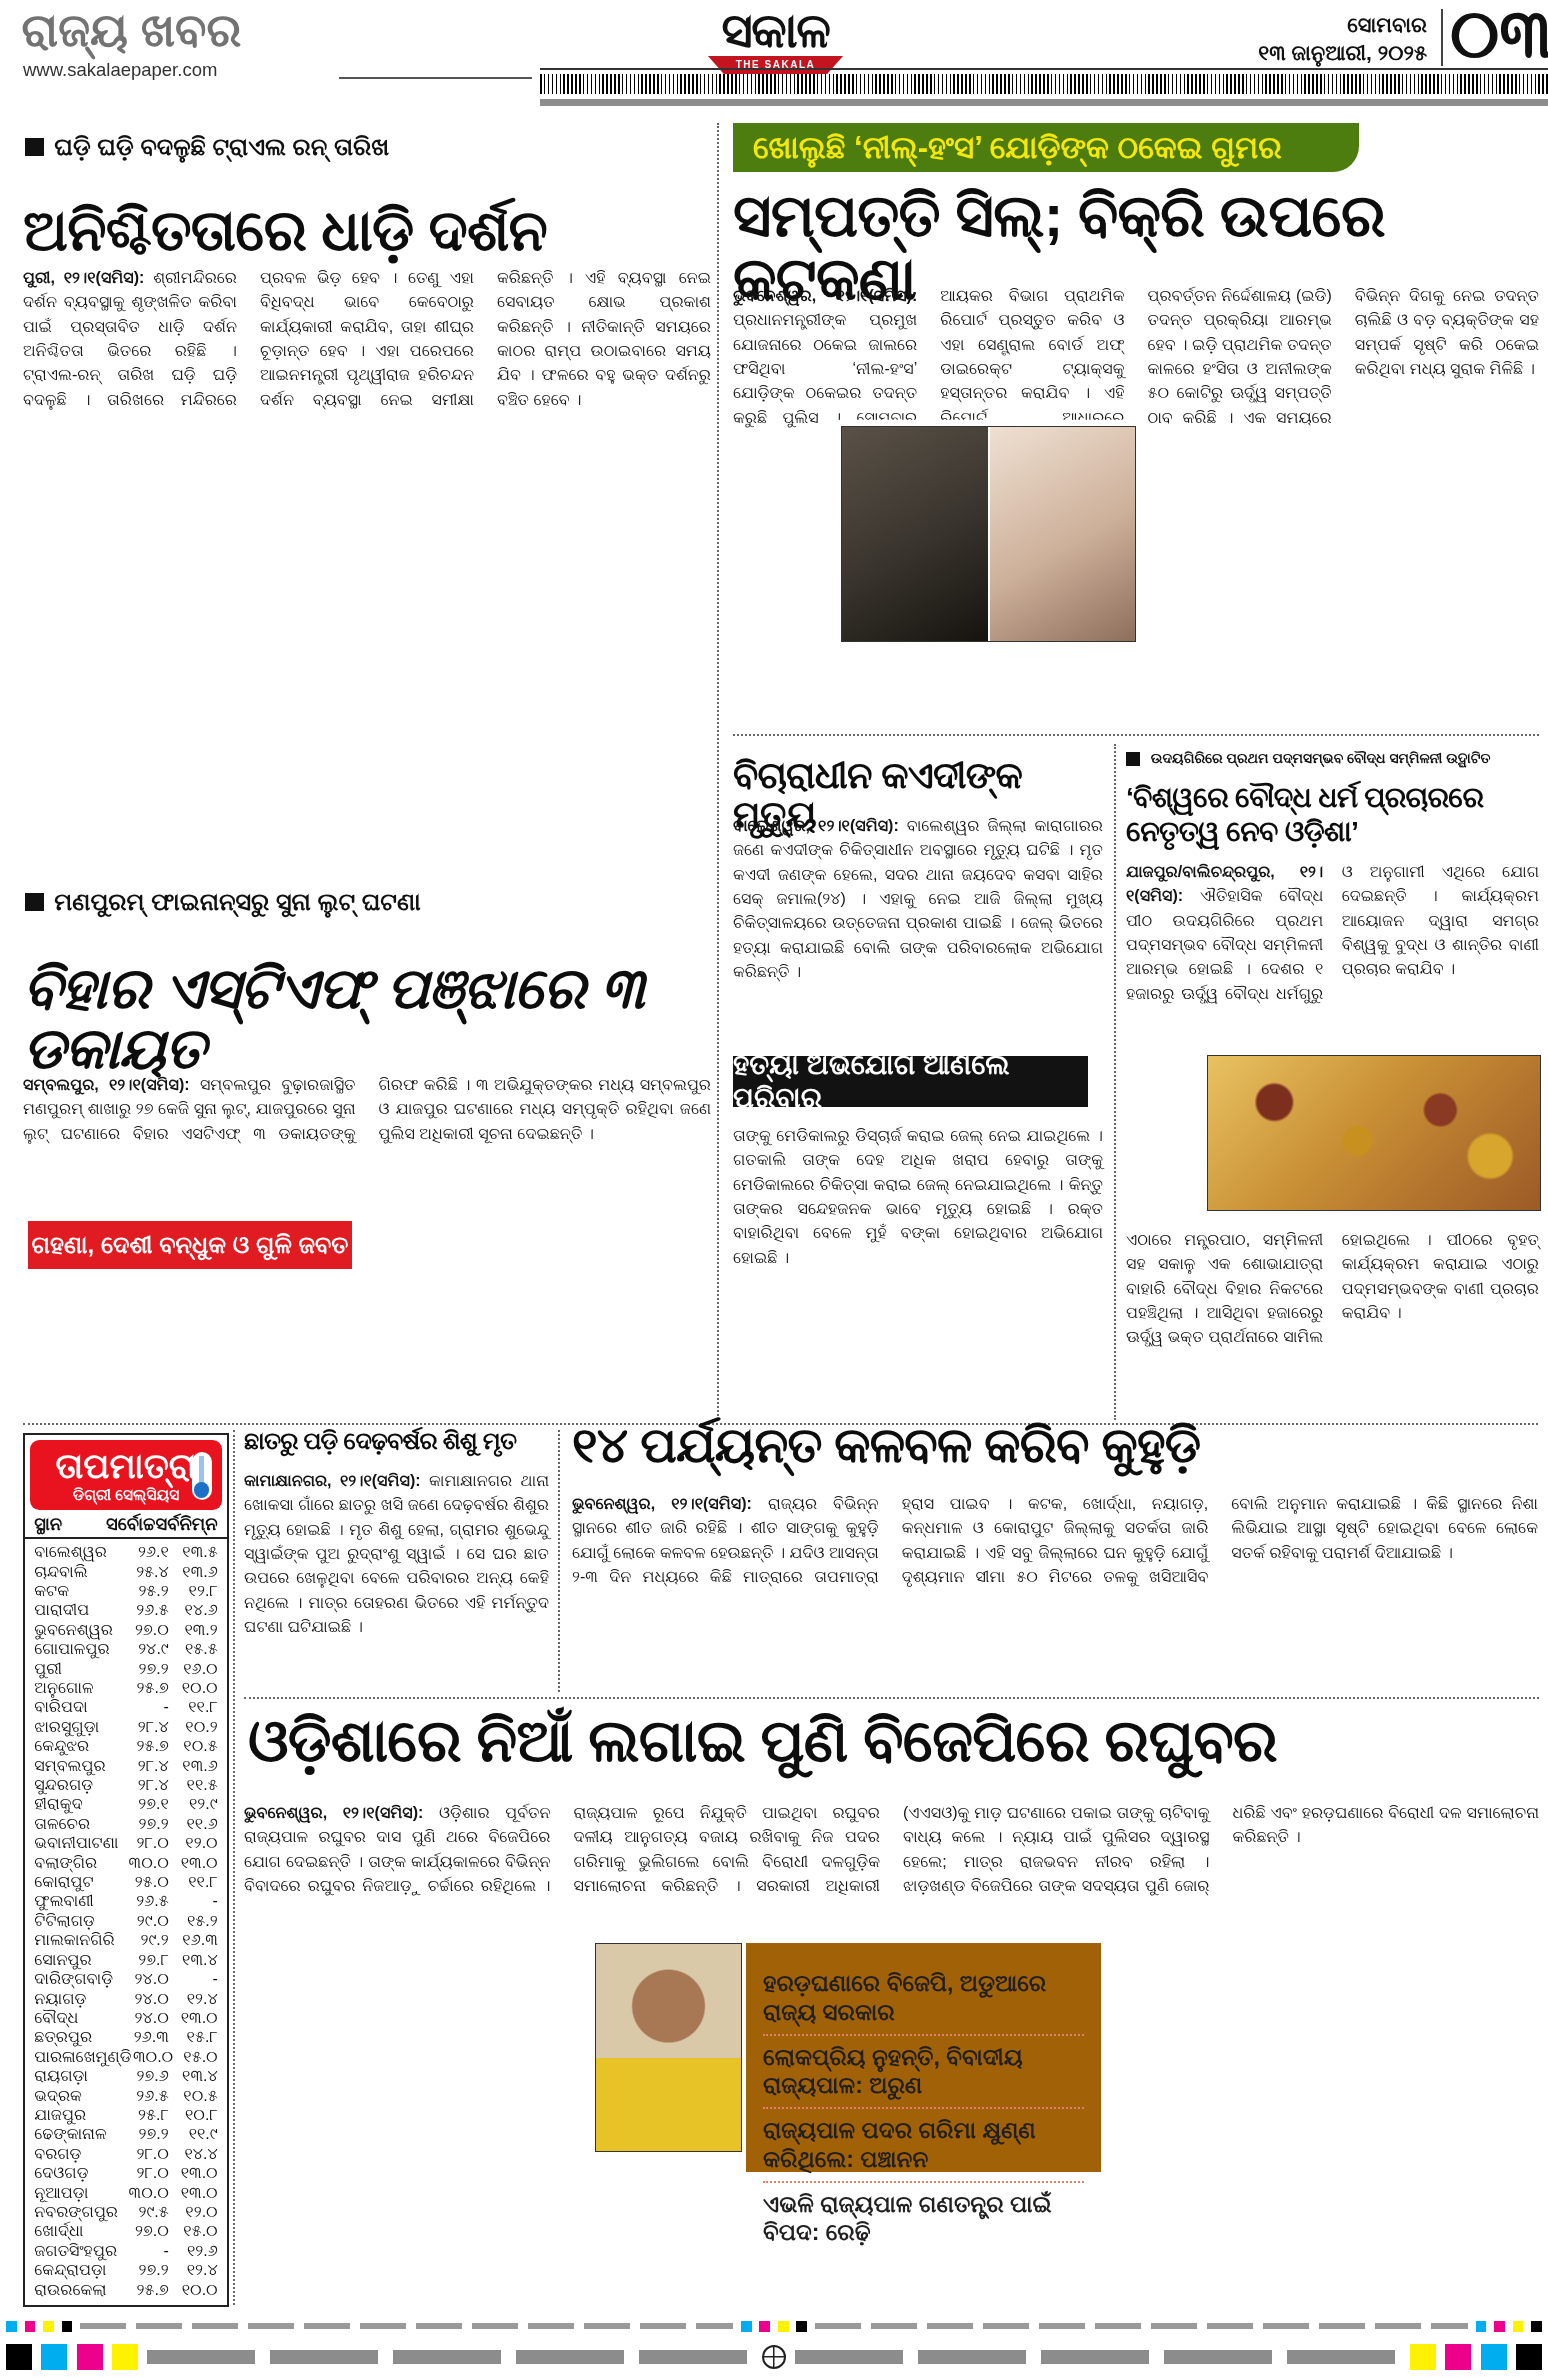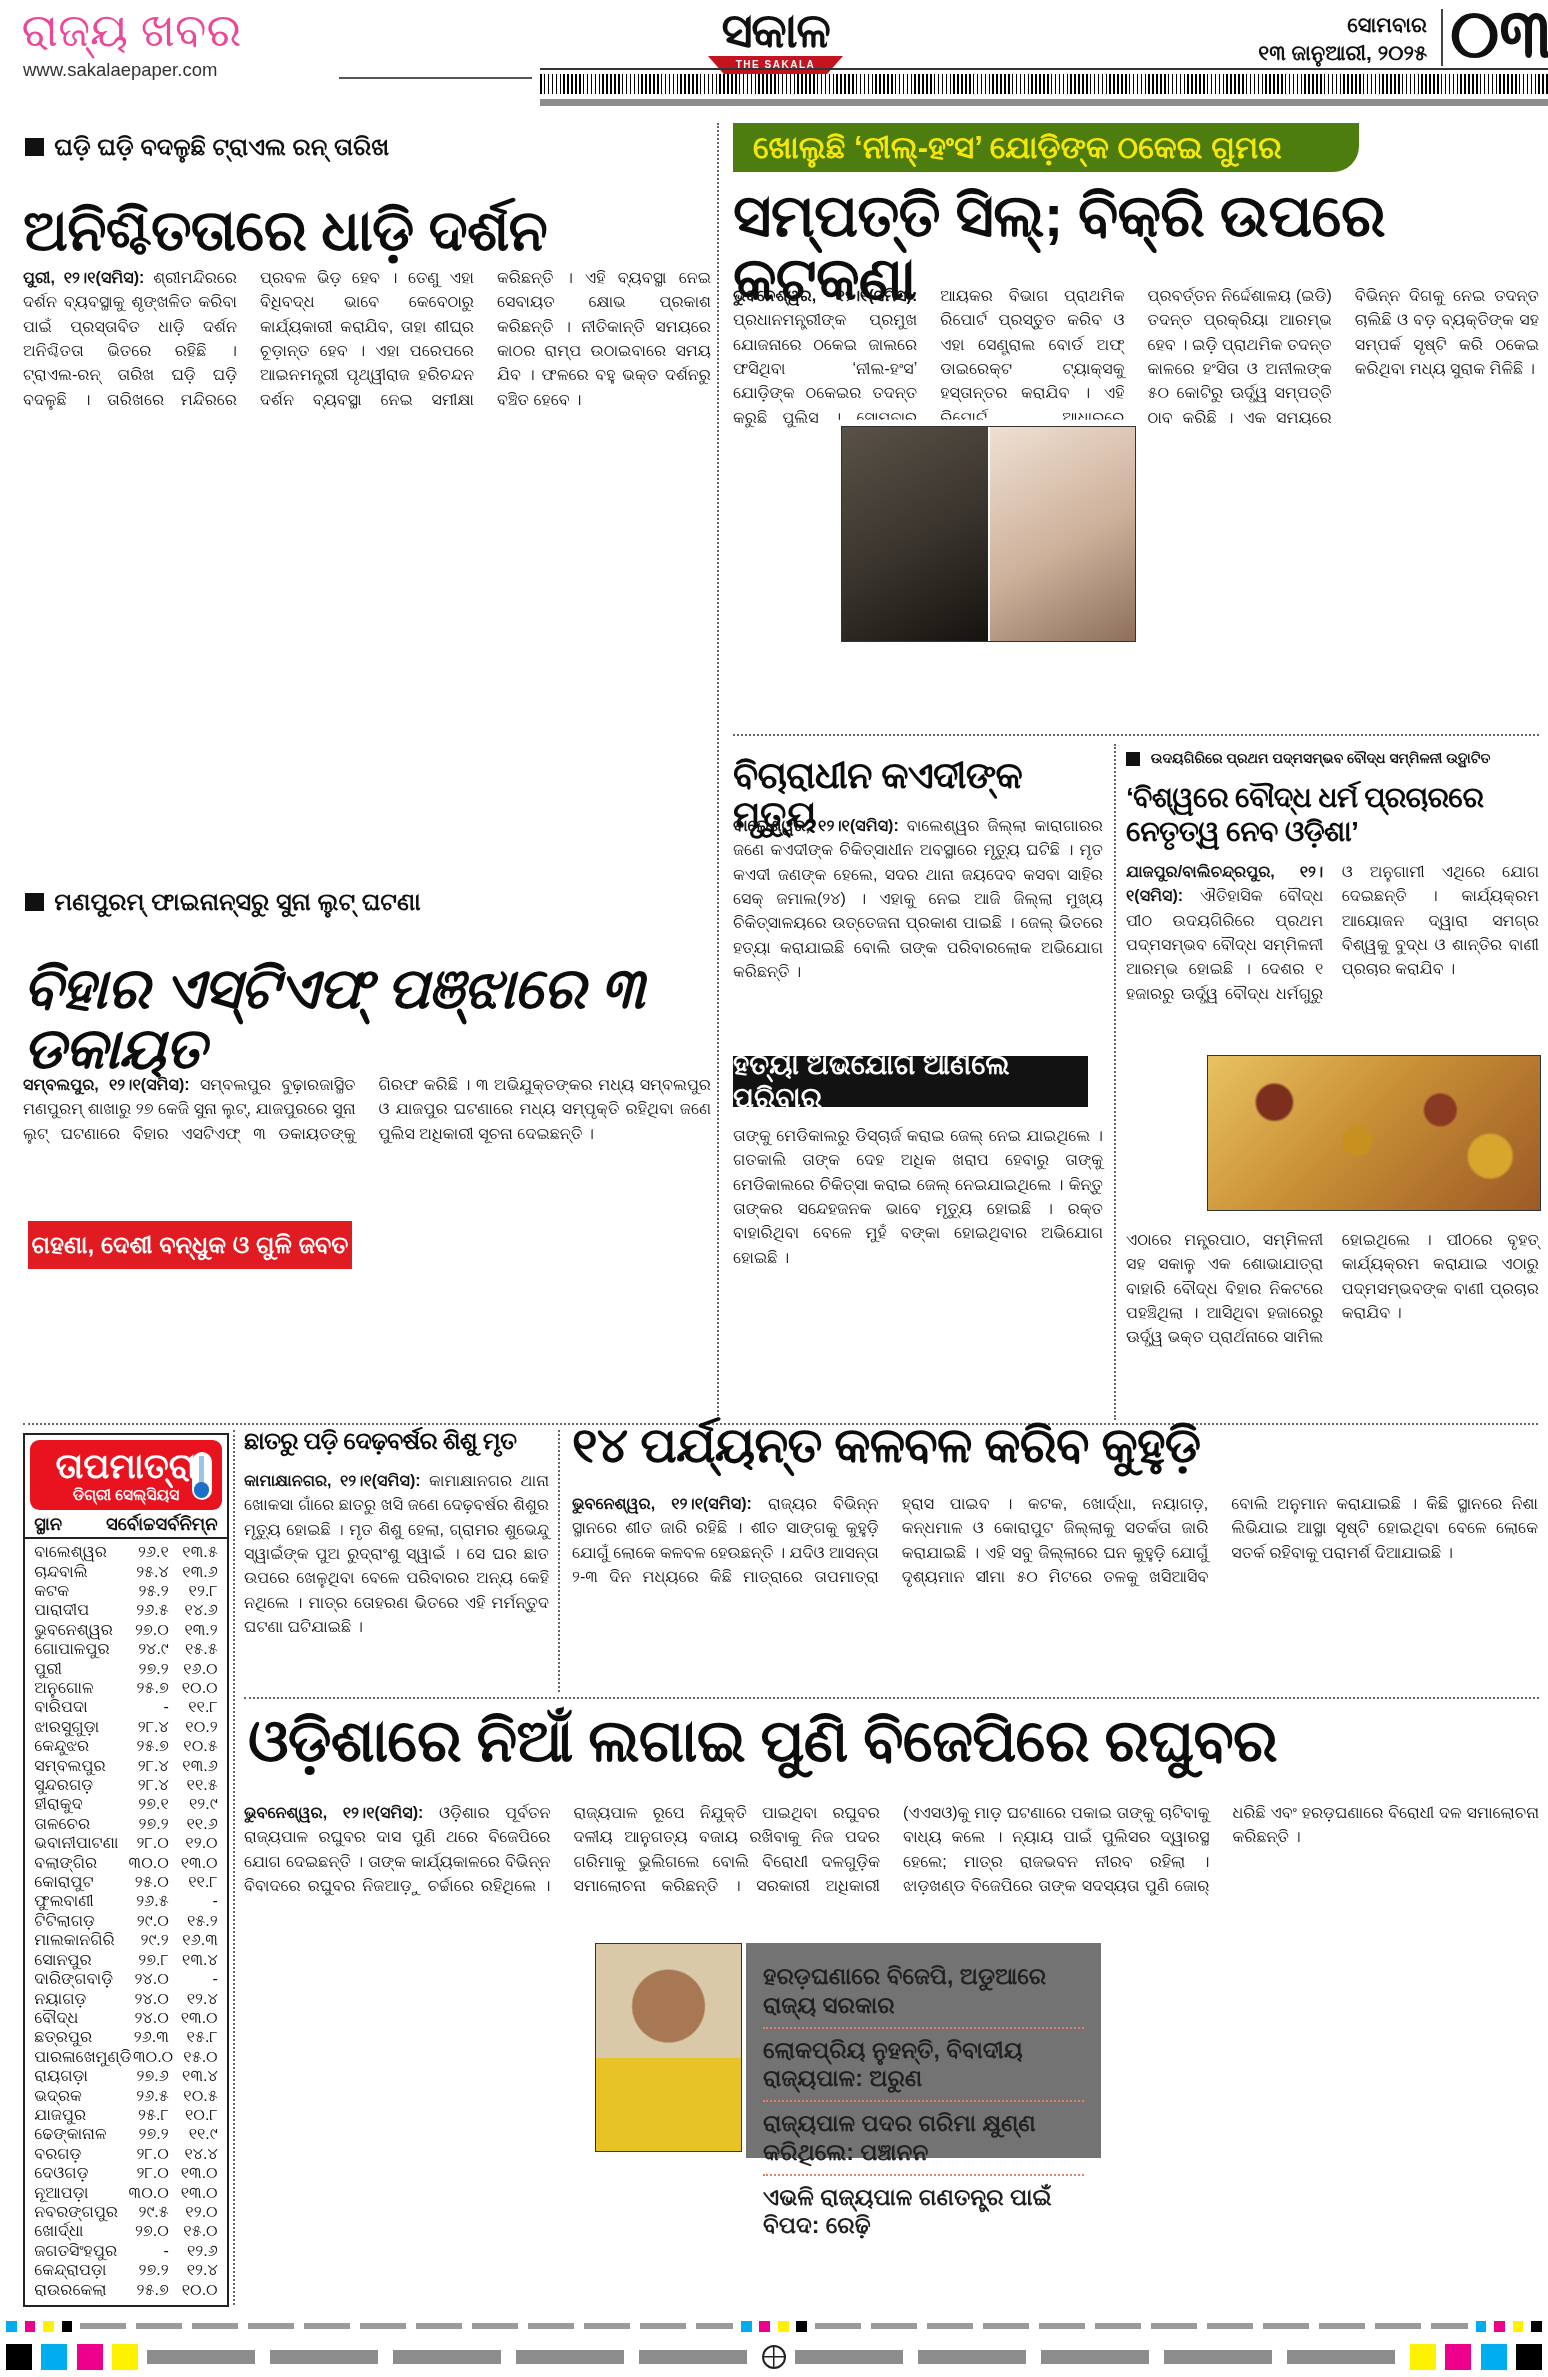--- a/index.html
+++ b/index.html
@@ -1,19 +1,19 @@
 <!DOCTYPE html>
 <html style="font-size:12.3px"><head>
 <meta charset="utf-8">
 <style>
   html,body{margin:0;padding:0;background:#e8e8e8;}
   .page{position:relative;width:1548px;height:2377px;background:#ffffff;
         font-family:"Liberation Sans","DejaVu Sans",sans-serif;color:#111;overflow:hidden;}
   .abs{position:absolute;}
-  .teal{color:#ec4899;font-weight:normal;}
+  .teal{color:#737373;font-weight:bold;}
   .kicker{font-weight:bold;font-size:24px;display:flex;align-items:center;gap:10.8px;}
   .sq{width:18.5px;height:18.5px;background:#111;flex:0 0 auto;}
   .hl{font-weight:bold;line-height:1.06;letter-spacing:-0.8px;color:#0d0d0d;}
   .bodytxt{font-size:16px;line-height:1.52;text-align:justify;color:#141414;column-gap:23px;}
   .dl{font-weight:bold;}
   .vdot{border-left:2.3px dotted #666;width:0;}
   .hdot{border-top:2.3px dotted #666;height:0;}
   .banner{background:#4d7c0f;color:#f6e70a;font-weight:bold;font-size:31px;
           display:flex;align-items:center;padding:0 20px;border-radius:0 0 26px 0;}
   .blackbox{background:#121212;color:#fff;font-weight:bold;font-size:28px;
@@ -27,21 +27,21 @@
   .temp{border:2.3px solid #222;background:#fff;}
   .temphead{background:#e8131f;border-radius:9.3px;margin:4.6px;color:#fff;text-align:center;position:relative;}
   .temphead .t1{font-size:35px;font-weight:bold;line-height:1.1;padding-top:7.7px;}
   .temphead .t2{font-size:15.4px;font-weight:bold;padding-bottom:6.2px;}
   .thermo{position:absolute;right:10.8px;top:12.3px;width:20px;height:48px;background:#fff;border-radius:10px;}
   .thermo::after{content:"";position:absolute;left:2.3px;bottom:2.3px;width:15.4px;height:15.4px;border-radius:50%;background:#1d6fc8;}
   .thermo::before{content:"";position:absolute;left:7.7px;top:4.6px;width:4.6px;height:31px;background:#9cc4e8;}
   .trow{display:grid;grid-template-columns:1.45fr .75fr .8fr;font-size:16px;line-height:19.4px;padding:0 9.3px;}
   .trow span:nth-child(2),.trow span:nth-child(3){text-align:right;}
   .thr{font-weight:bold;font-size:18px;border-bottom:2.3px solid #222;margin-bottom:3.1px;padding-bottom:3.1px;}
-  .quotebox{background:#737373;padding:12px 17px;}
+  .quotebox{background:#a16207;padding:19px 17px;}
   .quotebox .ql{font-size:23px;font-weight:bold;color:#211f1f;line-height:1.25;
                 padding:7px 0;border-bottom:2.3px dotted #e0806a;}
   .quotebox .ql:last-child{border-bottom:none;}
   .photo{box-shadow:0 0 0 6.2px #fff;border:1.5px solid #333;}
   .csq{display:inline-block;}
   .regc{width:20px;height:20px;border:2.3px solid #222;border-radius:50%;
         background:linear-gradient(#222,#222) center/20px 1.5px no-repeat,linear-gradient(#222,#222) center/1.5px 20px no-repeat;}
 </style>
 </head>
 <body>

